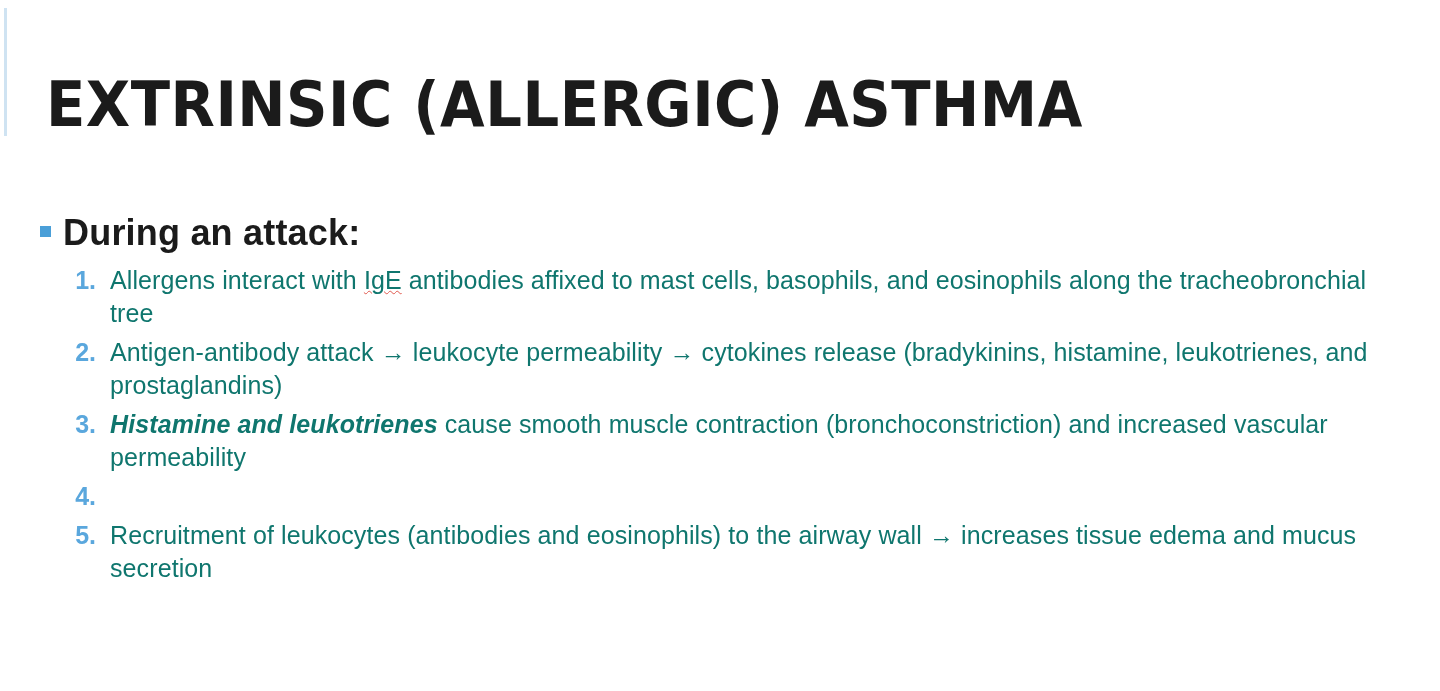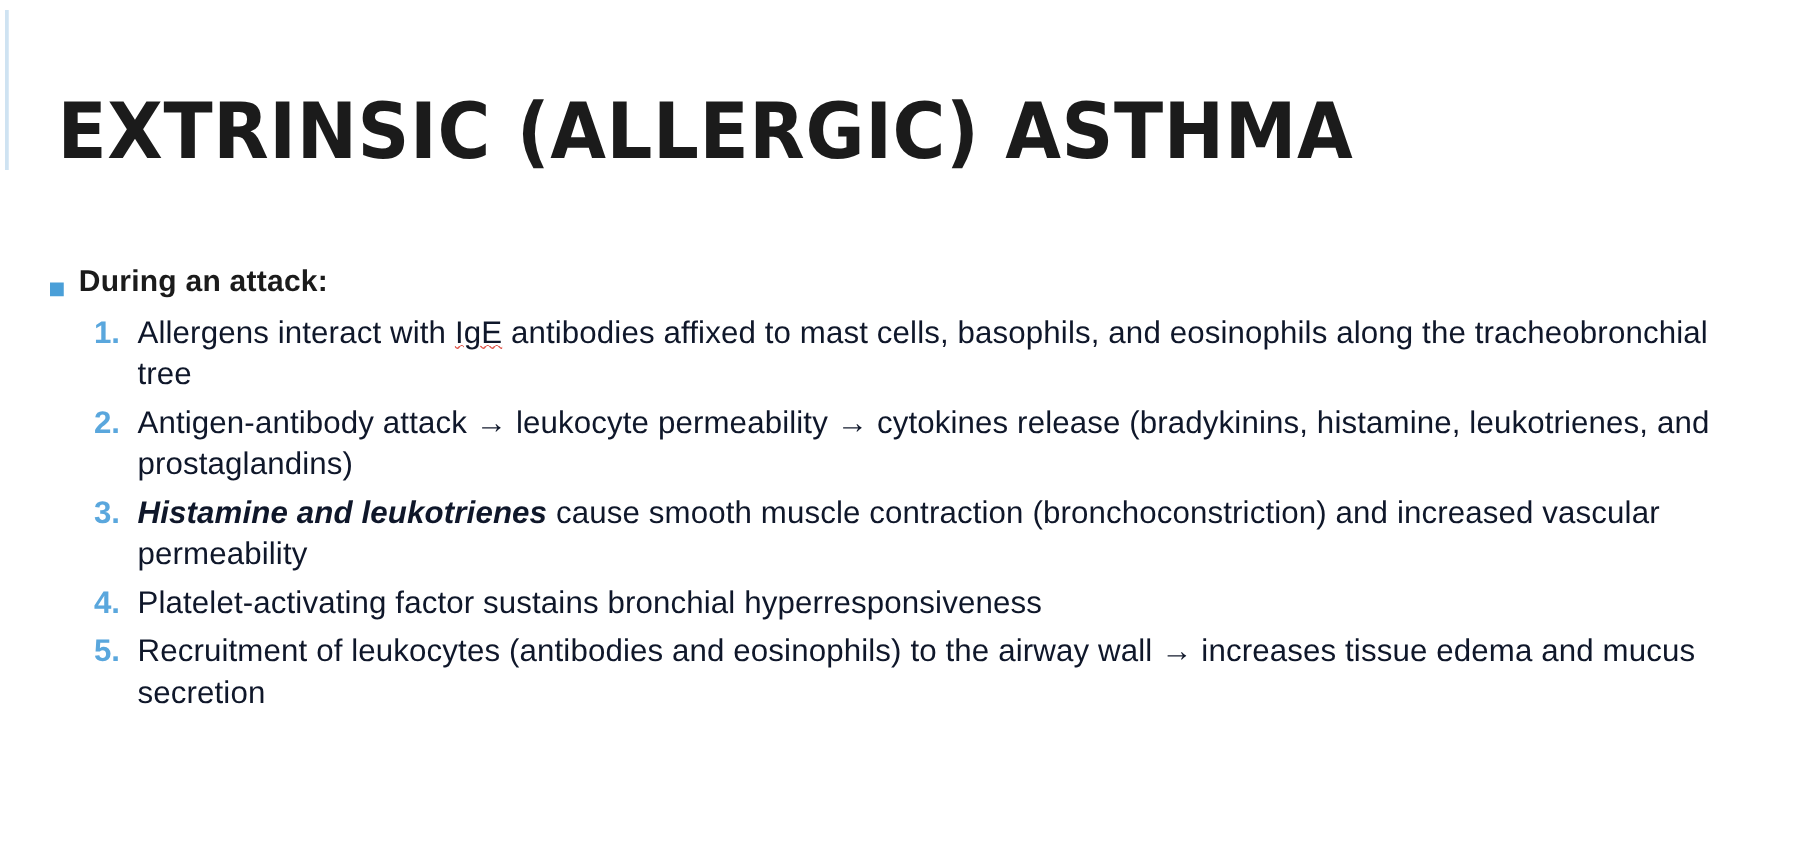--- a/index.html
+++ b/index.html
@@ -61,21 +61,21 @@
     margin-bottom: 10px;
   }
   .lead .bullet-square {
     width: 11px;
     height: 11px;
     background: #4a9fd8;
     margin-top: 14px;
     flex: 0 0 auto;
   }
   .lead .lead-text {
-    font-size: 24px;
+    font-size: 36px;
     font-weight: 600;
     color: #1b1b1b;
     letter-spacing: 0.2px;
   }
 
   ol.numbered {
     list-style: none;
     margin: 0;
     padding: 0 0 0 24px;
   }
@@ -90,21 +90,21 @@
     font-weight: 600;
     font-size: 25px;
     min-width: 32px;
     text-align: right;
     flex: 0 0 auto;
     line-height: 1.32;
   }
   .item-text {
     font-size: 25px;
     line-height: 1.32;
-    color: #0f172a;
+    color: #0f766e;
     max-width: 1290px;
     letter-spacing: 0.1px;
   }
   .item-text b {
     font-weight: 700;
     font-style: italic;
   }
   .arrow {
     font-weight: 700;
     font-size: 25px;
@@ -144,21 +144,20 @@
         <span class="item-text"><span>Antigen-antibody attack </span><span class="arrow">→</span><span> leukocyte permeability </span><span class="arrow">→</span><span> cytokines release (bradykinins, histamine, leukotrienes, and prostaglandins)</span></span>
       </li>
 
       <li>
         <span class="num">3.</span>
         <span class="item-text"><b>Histamine and leukotrienes</b><span> cause smooth muscle contraction (bronchoconstriction) and increased vascular permeability</span></span>
       </li>
 
       <li>
         <span class="num">4.</span>
-        <span class="item-text">Platelet-activating factor sustains bronchial hyperresponsiveness</span>
       </li>
 
       <li>
         <span class="num">5.</span>
         <span class="item-text"><span>Recruitment of leukocytes (antibodies and eosinophils) to the airway wall </span><span class="arrow">→</span><span> increases tissue edema and mucus secretion</span></span>
       </li>
 
     </ol>
   </div>
 </div>

